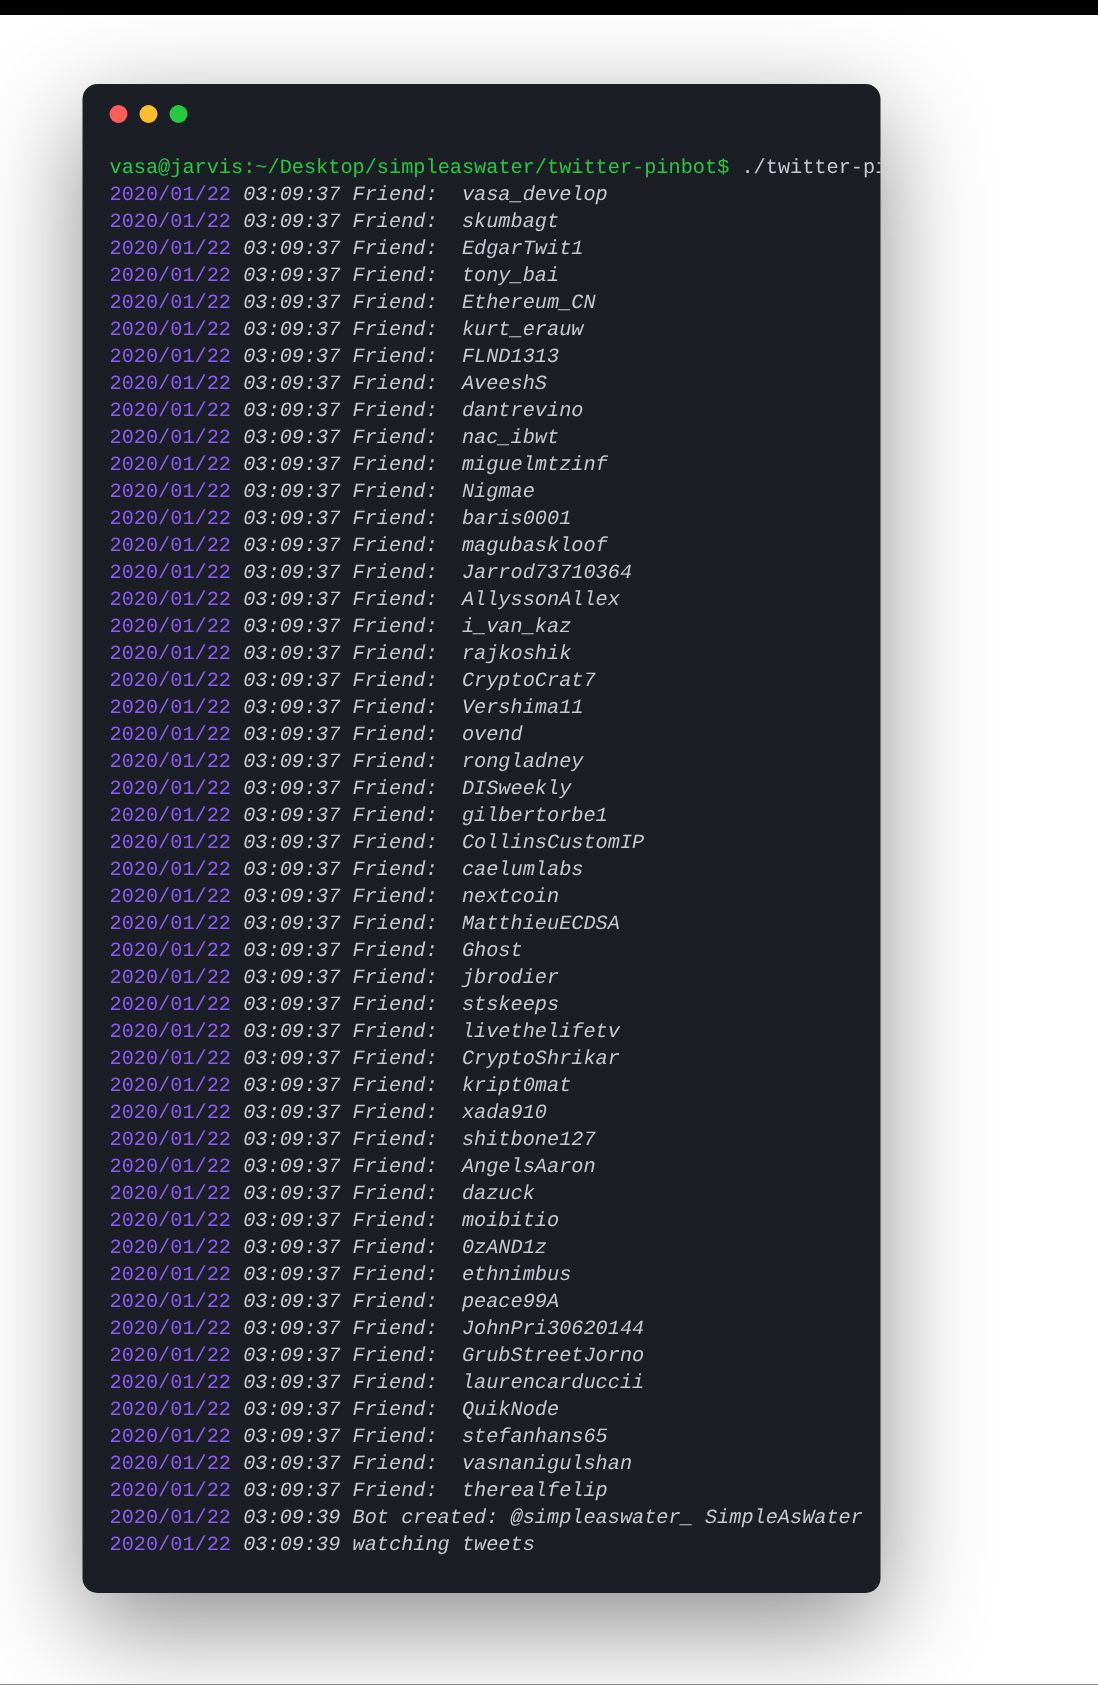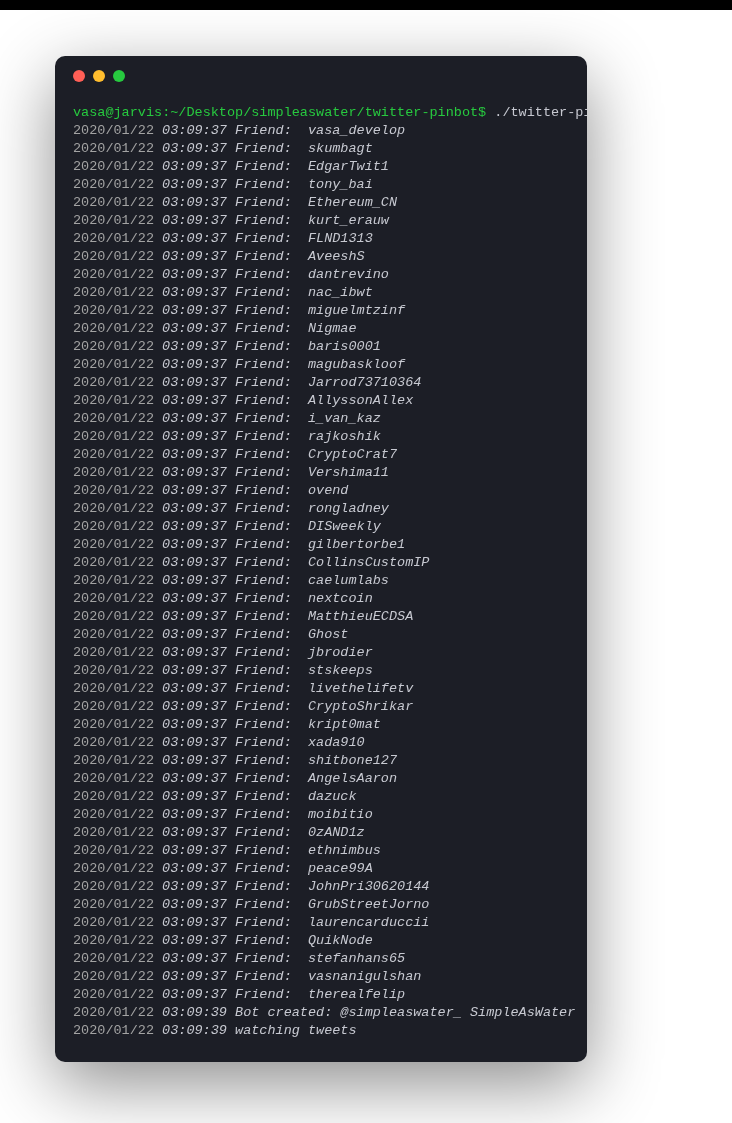--- a/index.html
+++ b/index.html
@@ -44,21 +44,21 @@
     padding: 8px 18px 22px 18px;
     font-size: 13.5px;
     line-height: 18px;
     color: #c7c9d1;
     white-space: pre;
     font-weight: 500;
   }
   .prompt-user { color: #27c93f; }
   .prompt-path { color: #27c93f; }
   .prompt-cmd { color: #c7c9d1; }
-  .log-date { color: #a3a3a3; }
+  .log-date { color: #8b5cf6; }
   .log-rest { color: #c7c9d1; font-style: italic; }
   .log-line { display: block; }
 </style>
 </head>
 <body>
 
 <div class="top-bar"></div>
 
 <div class="terminal-window">
   <div class="titlebar">

